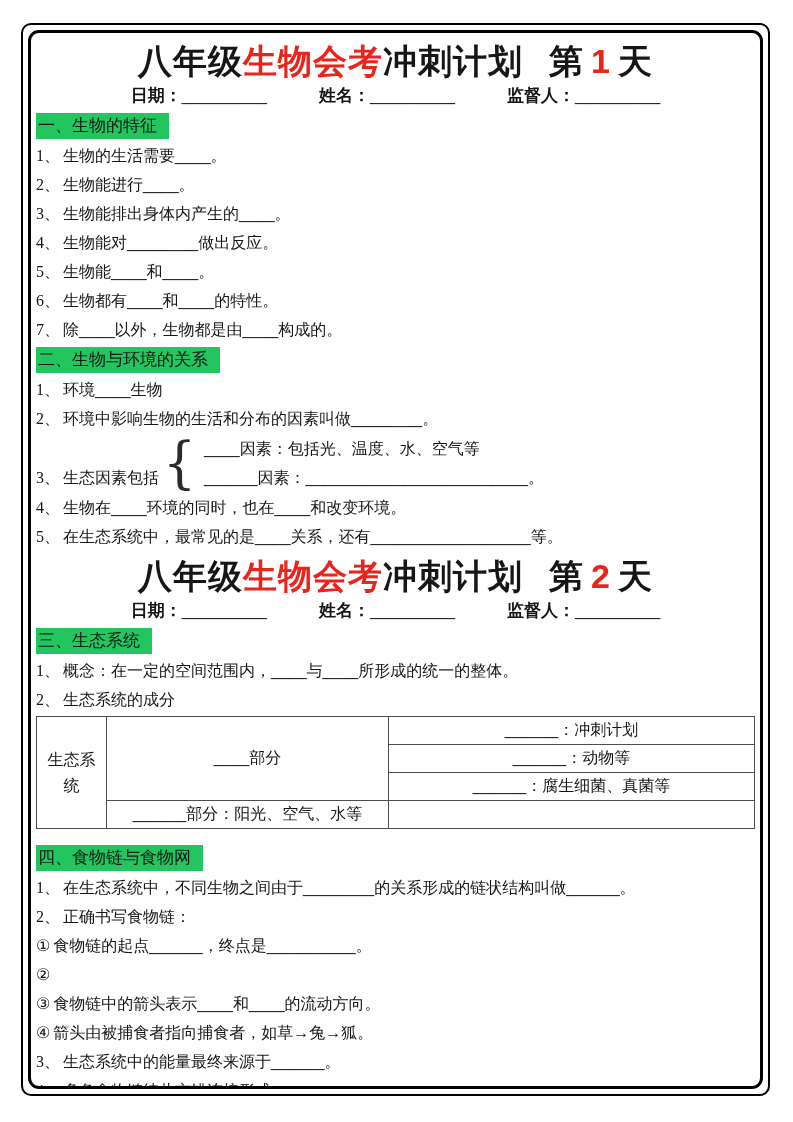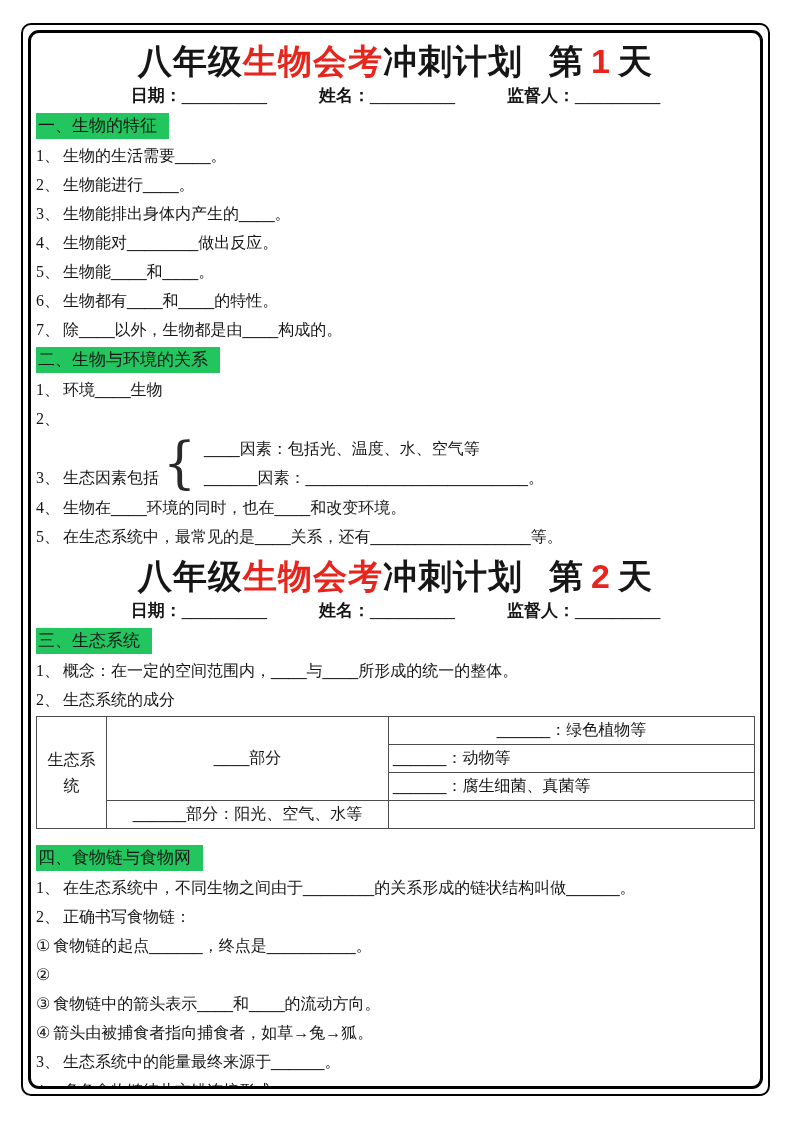--- a/index.html
+++ b/index.html
@@ -113,21 +113,21 @@
   }
   td.cell-rowhead {
     width: 70px;
     text-align: center;
     word-break: break-all;
     line-height: 26px;
     padding: 0 10px;
   }
   td.cell-biotic { width: 282px; text-align: center; }
   td.cell-producer { text-align: center; height: 31px; }
-  td.cell-consumer, td.cell-decomposer { text-align: left; padding-left: 6px; }
+  td.cell-consumer, td.cell-decomposer { text-align: center; padding-left: 6px; }
   td.cell-abiotic { text-align: center; height: 31px; }
   .gap-before-sec4 { height: 13px; }
 </style>
 </head>
 <body>
 
 <div class="outer-frame">
   <div class="inner-frame">
 
     <div class="doc-title">
@@ -186,20 +186,21 @@
     </div>
     <div>
 
         <div class="item">
           <span class="num">1、</span>
           <span class="txt">环境____生物</span>
         </div>
 
         <div class="item">
           <span class="num">2、</span>
+          <span class="txt">环境中影响生物的生活和分布的因素叫做________。</span>
         </div>
       </div>
     <div class="brace-row">
       <span class="label-group">
         <span class="num">3、</span>
         <span>生态因素包括</span>
       </span>
       <span class="brace-glyph">{</span>
       <span class="brace-lines">
         <span class="b-line">____因素：包括光、温度、水、空气等</span>
@@ -243,21 +244,21 @@
           <span class="num">2、</span>
           <span class="txt">生态系统的成分</span>
         </div>
       </div>
 
     <table class="eco-table">
       <tbody>
           <tr>
         <td class="cell-rowhead" rowspan="4">生态系统</td>
         <td class="cell-biotic" rowspan="3">____部分</td>
-        <td class="cell-producer">______：绿色植物等</td>
+        <td class="cell-producer">______：冲刺计划</td>
       </tr>
       <tr>
         <td class="cell-consumer">______：动物等</td>
       </tr>
       <tr>
         <td class="cell-decomposer">______：腐生细菌、真菌等</td>
       </tr>
       <tr>
         <td class="cell-abiotic">______部分：阳光、空气、水等</td>
         <td></td>

